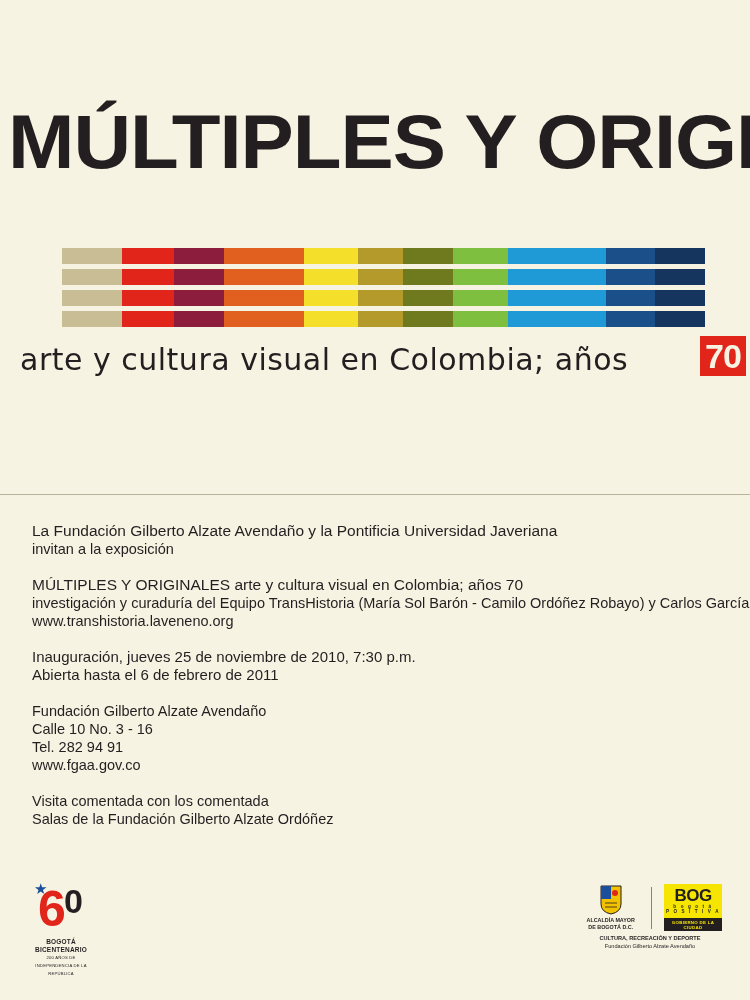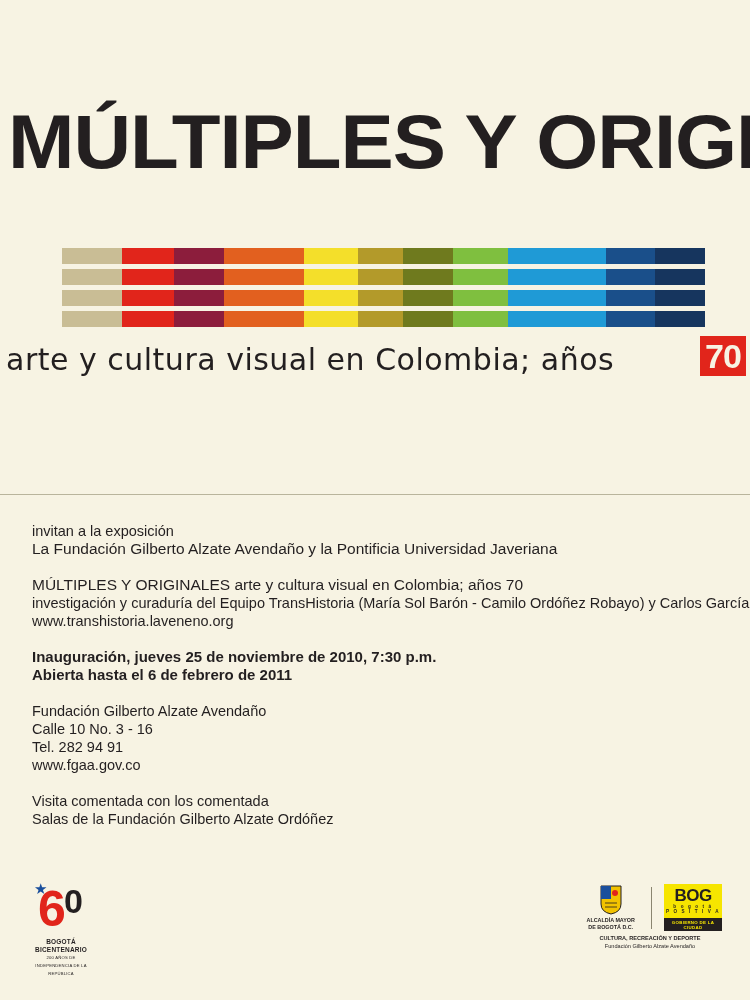--- a/index.html
+++ b/index.html
@@ -51,21 +51,21 @@
     height: 16px;
     margin-bottom: 5px;
   }
   .stripe-row:last-child { margin-bottom: 0; }
   .stripe-seg { height: 100%; }
 
   
   .subtitle {
     position: absolute;
     top: 342px;
-    left: 6px;
+    left: 20px;
     font-size: 30px;
     color: #231f20;
     font-family: "DejaVu Sans", sans-serif;
     letter-spacing: 0.5px;
     white-space: nowrap;
   }
   .seventy {
     position: absolute;
     top: 336px;
     left: 700px;
@@ -98,21 +98,21 @@
     left: 32px;
     width: 690px;
     color: #231f20;
   }
   .blk { margin-bottom: 18px; }
   .ln {
     font-size: 14.5px;
     line-height: 18px;
     white-space: nowrap;
   }
-  .ln.b { font-weight: bold; font-size: 15px; }
+  .ln.b { font-weight: normal; font-size: 15px; }
   .ln.big { font-size: 15.5px; }
 
   
   .logos-left {
     position: absolute;
     top: 880px;
     left: 30px;
     display: flex;
     align-items: flex-end;
     gap: 20px;
@@ -358,22 +358,22 @@
   </div>
 
   <div class="subtitle">arte y cultura visual en Colombia; años</div>
   <div class="seventy">70</div>
 
   <div class="divider"></div>
 
   <div class="body-text">
 
     <div class="blk">
+      <div class="ln big">La Fundación Gilberto Alzate Avendaño y la Pontificia Universidad Javeriana</div>
       <div class="ln">invitan a la exposición</div>
-      <div class="ln big">La Fundación Gilberto Alzate Avendaño y la Pontificia Universidad Javeriana</div>
     </div>
 
     <div class="blk">
       <div class="ln big">MÚLTIPLES Y ORIGINALES arte y cultura visual en Colombia; años 70</div>
       <div class="ln">investigación y curaduría del Equipo TransHistoria (María Sol Barón - Camilo Ordóñez Robayo) y Carlos García Galvis</div>
       <div class="ln">www.transhistoria.laveneno.org</div>
     </div>
 
     <div class="blk">
       <div class="ln b">Inauguración, jueves 25 de noviembre de 2010, 7:30 p.m.</div>

